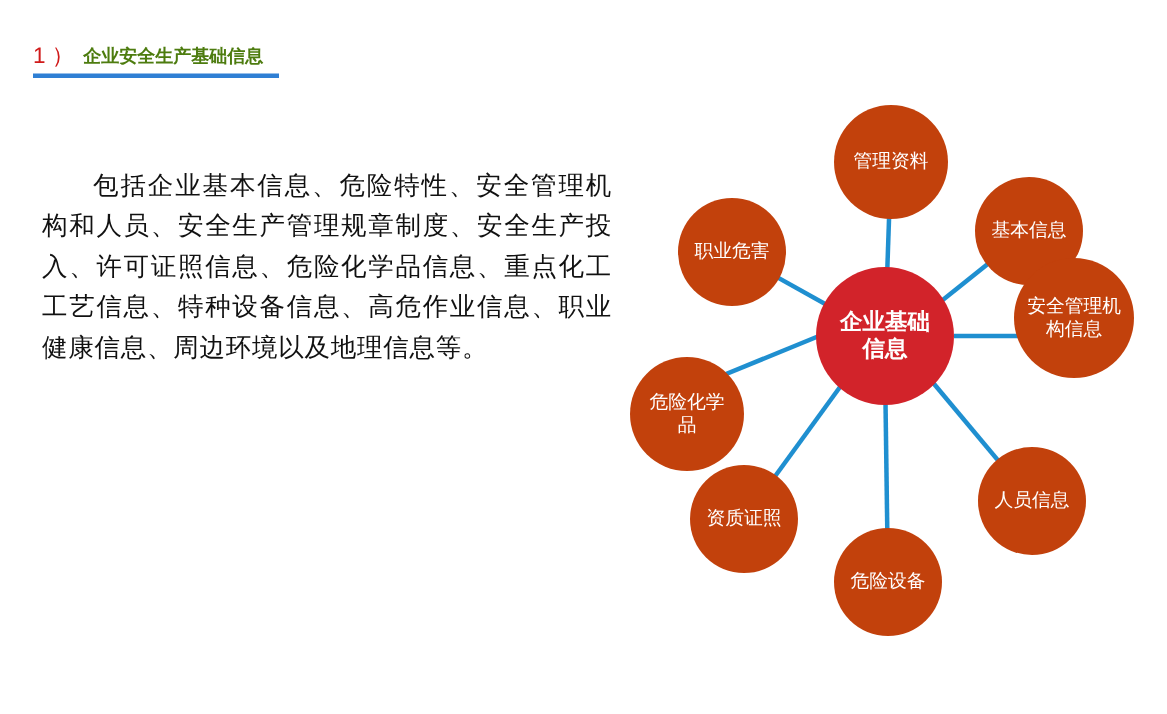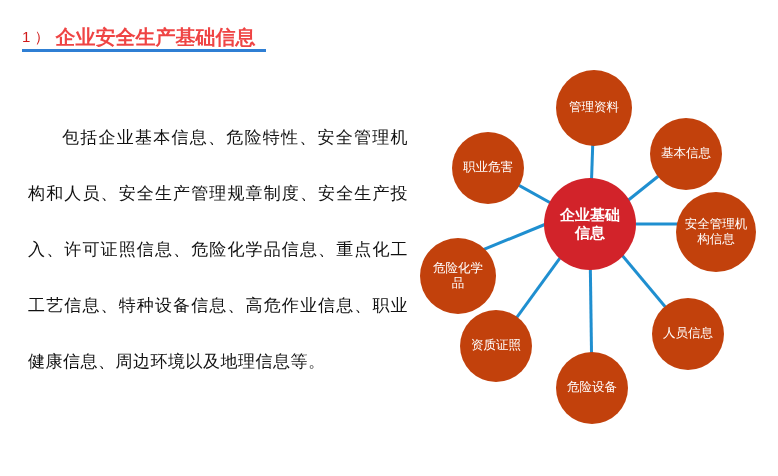--- a/index.html
+++ b/index.html
@@ -34,35 +34,35 @@
     padding-right: 10px;
     box-sizing: border-box;
   }
   .title-num {
     color: #d01a1a;
     font-size: 15px;
     margin-right: 6px;
     white-space: nowrap;
   }
   .title-text {
-    color: #ef4444;
-    font-size: 20px;
+    color: #4d7c0f;
+    font-size: 12px;
     font-weight: bold;
     white-space: nowrap;
   }
 
   
   .paragraph {
     position: absolute;
     left: 28px;
     top: 110px;
     width: 380px;
     color: #111111;
     font-size: 17px;
-    line-height: 56px;
+    line-height: 27px;
     text-align: justify;
     text-indent: 34px;
     letter-spacing: 0.5px;
   }
 
   
   .diagram {
     position: absolute;
     left: 410px;
     top: 40px;
@@ -98,21 +98,21 @@
     padding: 0 10px;
   }
   .node-outer {
     background: #c2410c;
     font-size: 12.5px;
     z-index: 2;
     padding: 0 7px;
   }
   .n-top       { width: 76px; height: 76px; left: 146px; top: 30px; }
   .n-topright  { width: 72px; height: 72px; left: 240px; top: 78px; }
-  .n-right     { width: 80px; height: 80px; left: 266px; top: 152px; }
+  .n-right     { width: 80px; height: 80px; left: 266px; top: 132px; }
   .n-botright  { width: 72px; height: 72px; left: 242px; top: 258px; }
   .n-bottom    { width: 72px; height: 72px; left: 146px; top: 312px; }
   .n-botleft   { width: 72px; height: 72px; left: 50px;  top: 270px; }
   .n-left      { width: 76px; height: 76px; left: 10px;  top: 198px; }
   .n-topleft   { width: 72px; height: 72px; left: 42px;  top: 92px; }
 </style>
 </head>
 <body>
 
 <div class="slide">

